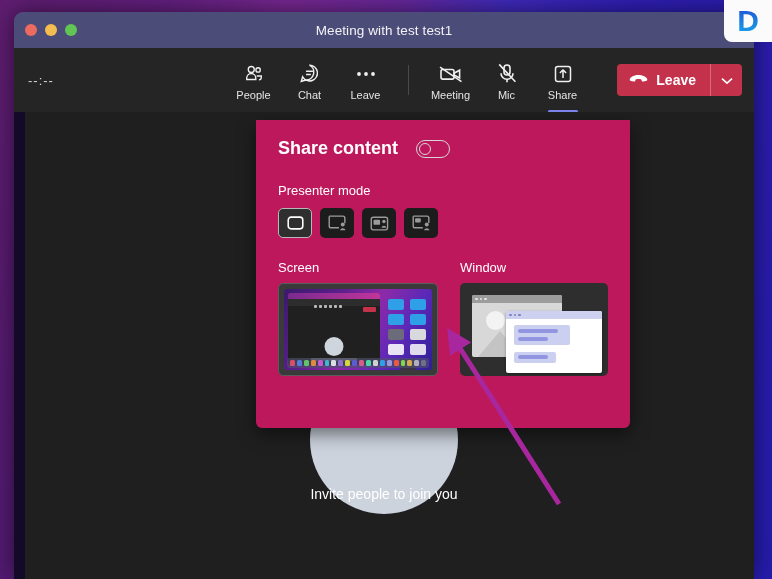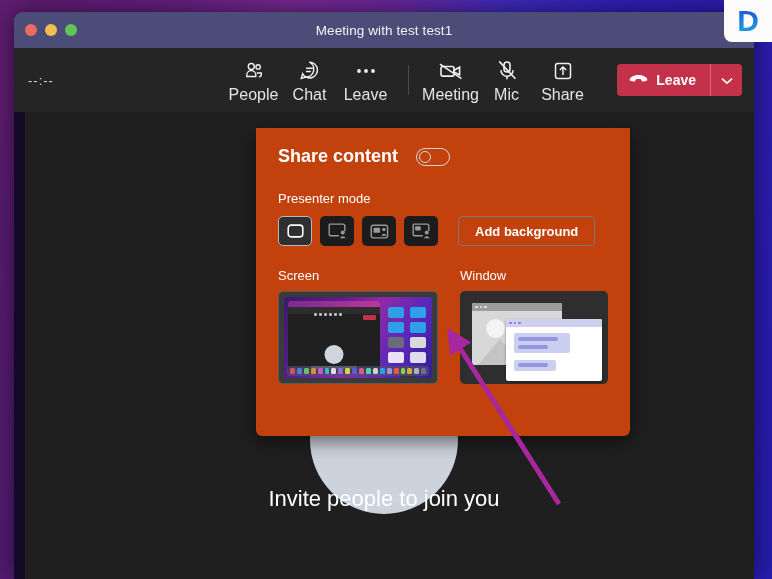--- a/index.html
+++ b/index.html
@@ -69,21 +69,21 @@
   }
   .tool {
     width: 56px;
     display: flex; flex-direction: column; align-items: center;
     gap: 3px;
     padding-top: 2px;
     position: relative;
     cursor: pointer;
   }
   .tool .glyph { height: 24px; display: flex; align-items: center; justify-content: center; }
-  .tool .lbl { color: #e4e4e4; font-size: 16px; }
+  .tool .lbl { color: #e4e4e4; font-size: 11px; }
   .tool.active .underline {
     position: absolute; bottom: -12px; left: 50%; transform: translateX(-50%);
     width: 30px; height: 3px; border-radius: 2px; background: #7b83eb;
   }
   .divider { width: 1px; height: 30px; background: #4a4a4a; margin: 0 14px; }
   #leave-wrap {
     position: absolute; right: 12px; top: 50%; transform: translateY(-50%);
     display: flex; align-items: stretch;
     background: #c4314b; border-radius: 4px; overflow: hidden;
     height: 32px;
@@ -114,29 +114,29 @@
     position: absolute;
     left: 50%; transform: translateX(-50%);
     top: 254px;
     width: 148px; height: 148px; border-radius: 50%;
     background: #ccd3dd;
   }
   #invite-text {
     position: absolute;
     left: 50%; transform: translateX(-50%);
     top: 374px;
-    color: #fff; font-size: 22px; white-space: nowrap;
+    color: #fff; font-size: 14px; white-space: nowrap;
   }
 
   
   #share-panel {
     position: absolute;
-    left: 242px; top: 16px;
+    left: 242px; top: 8px;
     width: 374px; height: 308px;
-    background: #c2410c;
+    background: #be185d;
     border-radius: 0 0 6px 6px;
     box-shadow: 0 6px 18px rgba(0,0,0,0.5);
     padding: 18px 22px;
   }
   #panel-head {
     display: flex; align-items: center; gap: 18px;
   }
   #share-title { color: #fff; font-size: 18px; font-weight: bold; }
   #sound-label { color: #c9c9c9; font-size: 12.5px; }
   #sound-toggle {
@@ -386,23 +386,20 @@
           </svg>
         </div>
         <div class="pmode">
           <svg width="19" height="16" viewBox="0 0 20 17" fill="none" stroke="#9a9a9a" stroke-width="1.5">
             <path d="M1.2 1.2h14.6a2 2 0 0 1 2 2v5.4"></path>
             <path d="M1.2 1.2v10.4a2 2 0 0 0 2 2h8.2"></path>
             <rect x="3.2" y="3.4" width="6" height="4.6" rx="1" fill="#9a9a9a" stroke="none"></rect>
             <circle cx="15.6" cy="10.2" r="2.1" fill="#9a9a9a" stroke="none"></circle>
             <path d="M12.6 16.2a3.2 3.2 0 0 1 6 0" fill="#9a9a9a" stroke="none"></path>
           </svg>
-        </div>
-        <div id="add-bg">
-          <span>Add background</span>
         </div>
       </div>
 
       <div id="sources">
 
         <div class="source-col">
           <div class="sec-label">Screen</div>
           <div class="tile" id="screen-tile">
             <div class="thumb-screen">
               <div class="ts-app">

